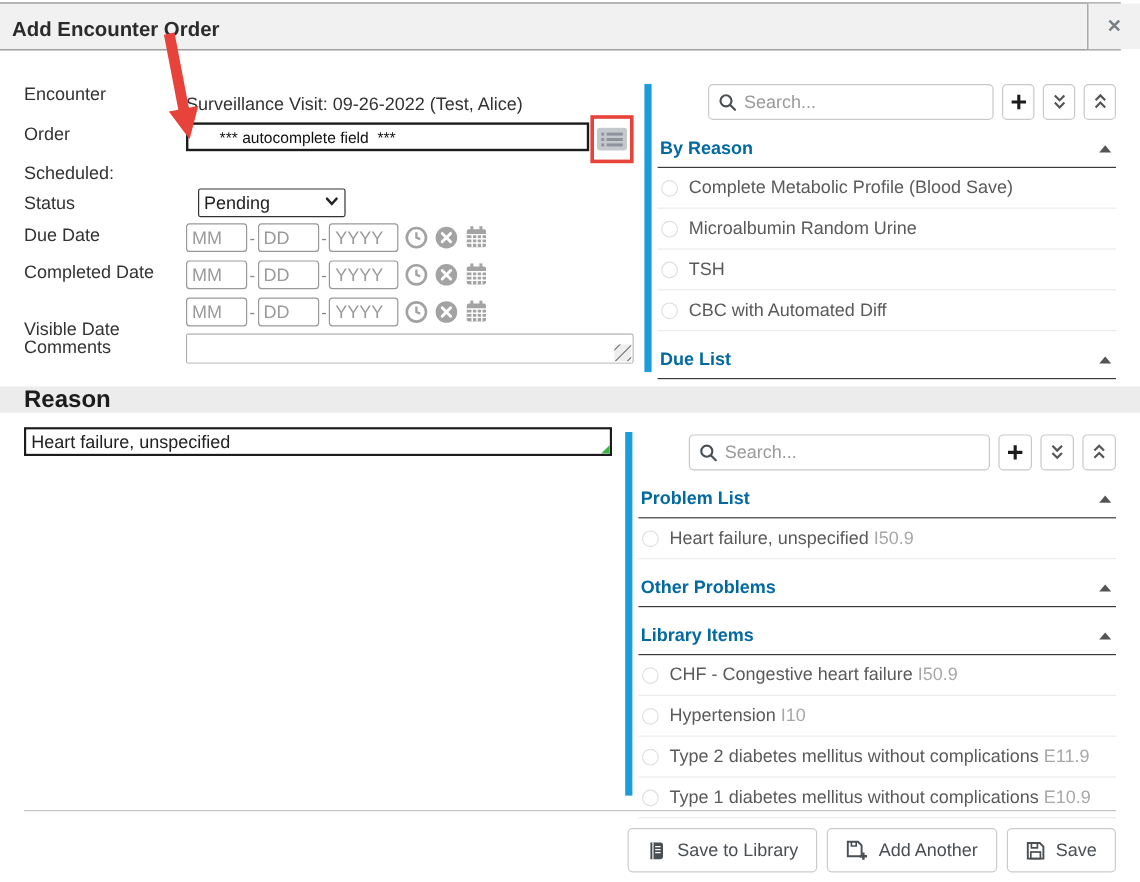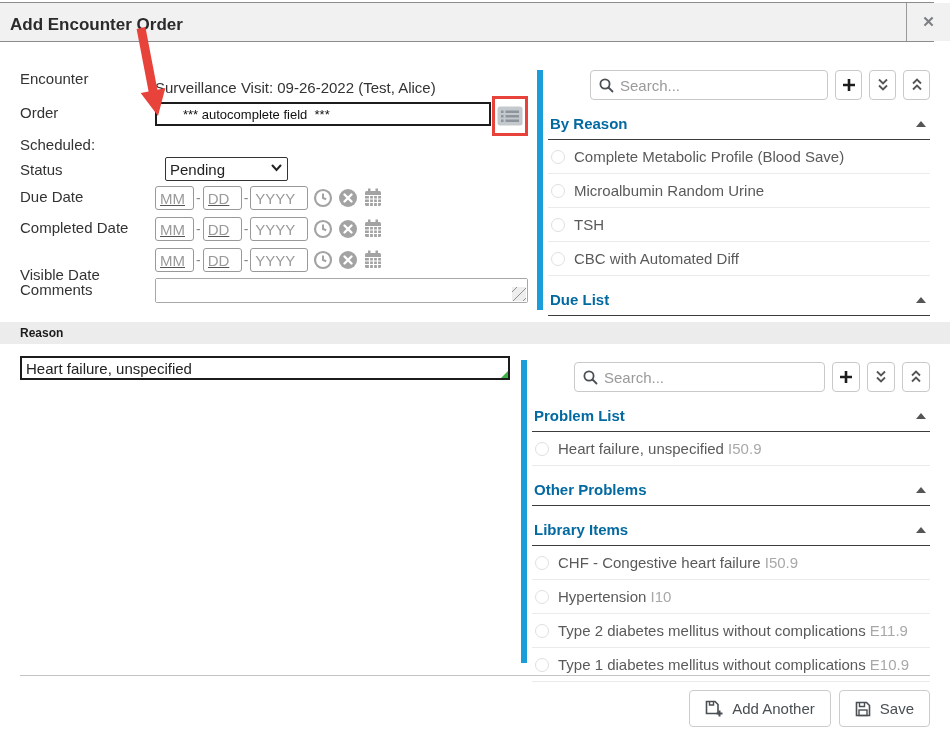--- a/index.html
+++ b/index.html
@@ -24,34 +24,34 @@
   .select-wrap { position:absolute; left:155px; top:157px; width:133px; height:24px;padding-left:10px; }
   .select-wrap select { width:100%; height:100%; border:1px solid #333; border-radius:2px; background:#fff;
                         font-size:15px; color:#222; padding:0 22px 0 4px; appearance:none; -webkit-appearance:none;
                         font-family:"Liberation Sans",sans-serif; }
   .select-caret { position:absolute; right:6px; top:7px; pointer-events:none; }
 
   .date-row { position:absolute; left:155px; display:flex; align-items:center; gap:2px; }
   .date-row input { height:24px; border:1px solid #999; border-radius:3px; font-size:15px; color:#555;
                     padding:0 4px; font-family:"Liberation Sans",sans-serif; }
   .date-row input::placeholder, .search-box input::placeholder, .comments-box textarea::placeholder { color:#9a9a9a; opacity:1; }
-  .din-mm, .din-dd { width:39px;text-decoration:underline; }
+  .din-mm, .din-dd { width:51px; }
   .din-yyyy { width:58px; }
   .dsep { color:#888; font-size:14px; }
   .dicon { margin-left:3px; display:flex; cursor:pointer; }
 
   .comments-box { position:absolute; left:155px; top:278px; width:373px; height:25px; border:1px solid #a8a8a8;
                   border-radius:2px; background:#fff; }
   .comments-box textarea { position:absolute; inset:0; border:none; resize:none; outline:none; width:100%; height:100%;
                            font-size:14px; padding:2px 4px; font-family:"Liberation Sans",sans-serif; }
   .grip { position:absolute; right:1px; bottom:1px; width:14px; height:14px; background:#eee; pointer-events:none;
           background-image:repeating-linear-gradient(135deg, transparent 0 3px, #8f8f8f 3px 4px, transparent 4px 7px); }
 
   .reason-band { position:absolute; left:0; top:322px; width:950px; height:22px; background:#ececec; }
-  .reason-band span { margin-left:20px; font-size:12px; font-weight:bold; color:#1c1c1c; line-height:22px; }
+  .reason-band span { margin-left:20px; font-size:20px; font-weight:bold; color:#1c1c1c; line-height:22px; }
   .reason-box { position:absolute; left:20px; top:356px; width:490px; height:24px; border:2px solid #1c1c1c; background:#fff; }
   .reason-box input { position:absolute; inset:0; width:100%; height:100%; border:none; outline:none; font-size:15px;
                       color:#222; padding:0 4px; font-family:"Liberation Sans",sans-serif; }
   .green-corner { position:absolute; right:0; bottom:0; width:0; height:0; pointer-events:none;
                   border-left:7px solid transparent; border-bottom:7px solid #3faf46; }
 
   .vbar { position:absolute; width:6px; background:#1b9dd9; }
 
   .panel { position:absolute; }
   .search-row { display:flex; gap:7px; }
@@ -333,20 +333,28 @@
       <span><span>Type 2 diabetes mellitus without complications</span> <span class="code">E11.9</span></span>
     </div>
     <div class="pitem">
       <span class="radio"></span>
       <span><span>Type 1 diabetes mellitus without complications</span> <span class="code">E10.9</span></span>
     </div>
   </div>
 
   <div class="footer-divider"></div>
   <div class="footer">
+    <button>
+      <svg width="16" height="16" viewBox="0 0 16 16">
+        <path d="M3 1 h8.5 a2 2 0 0 1 2 2 v10 a2 2 0 0 1 -2 2 H3 z" fill="#4a4f54"></path>
+        <rect x="4.5" y="1" width="1.2" height="14" fill="#fff" opacity="0.8"></rect>
+        <path d="M7 4.5 H11.5 M7 7 H11.5 M7 9.5 H11.5" stroke="#fff" stroke-width="1"></path>
+      </svg>
+      <span>Save to Library</span>
+    </button>
     <button>
       <svg width="18" height="17" viewBox="0 0 18 17">
         <path d="M1.5 1.5 h8.5 l3 3 v9 h-11.5 z" fill="none" stroke="#4a4f54" stroke-width="1.6"></path>
         <path d="M4.5 1.5 v3.5 h4 v-3.5" fill="none" stroke="#4a4f54" stroke-width="1.4"></path>
         <path d="M14.5 10.5 v6 M11.5 13.5 h6" stroke="#4a4f54" stroke-width="2"></path>
       </svg>
       <span>Add Another</span>
     </button>
     <button>
       <svg width="16" height="16" viewBox="0 0 16 16">

